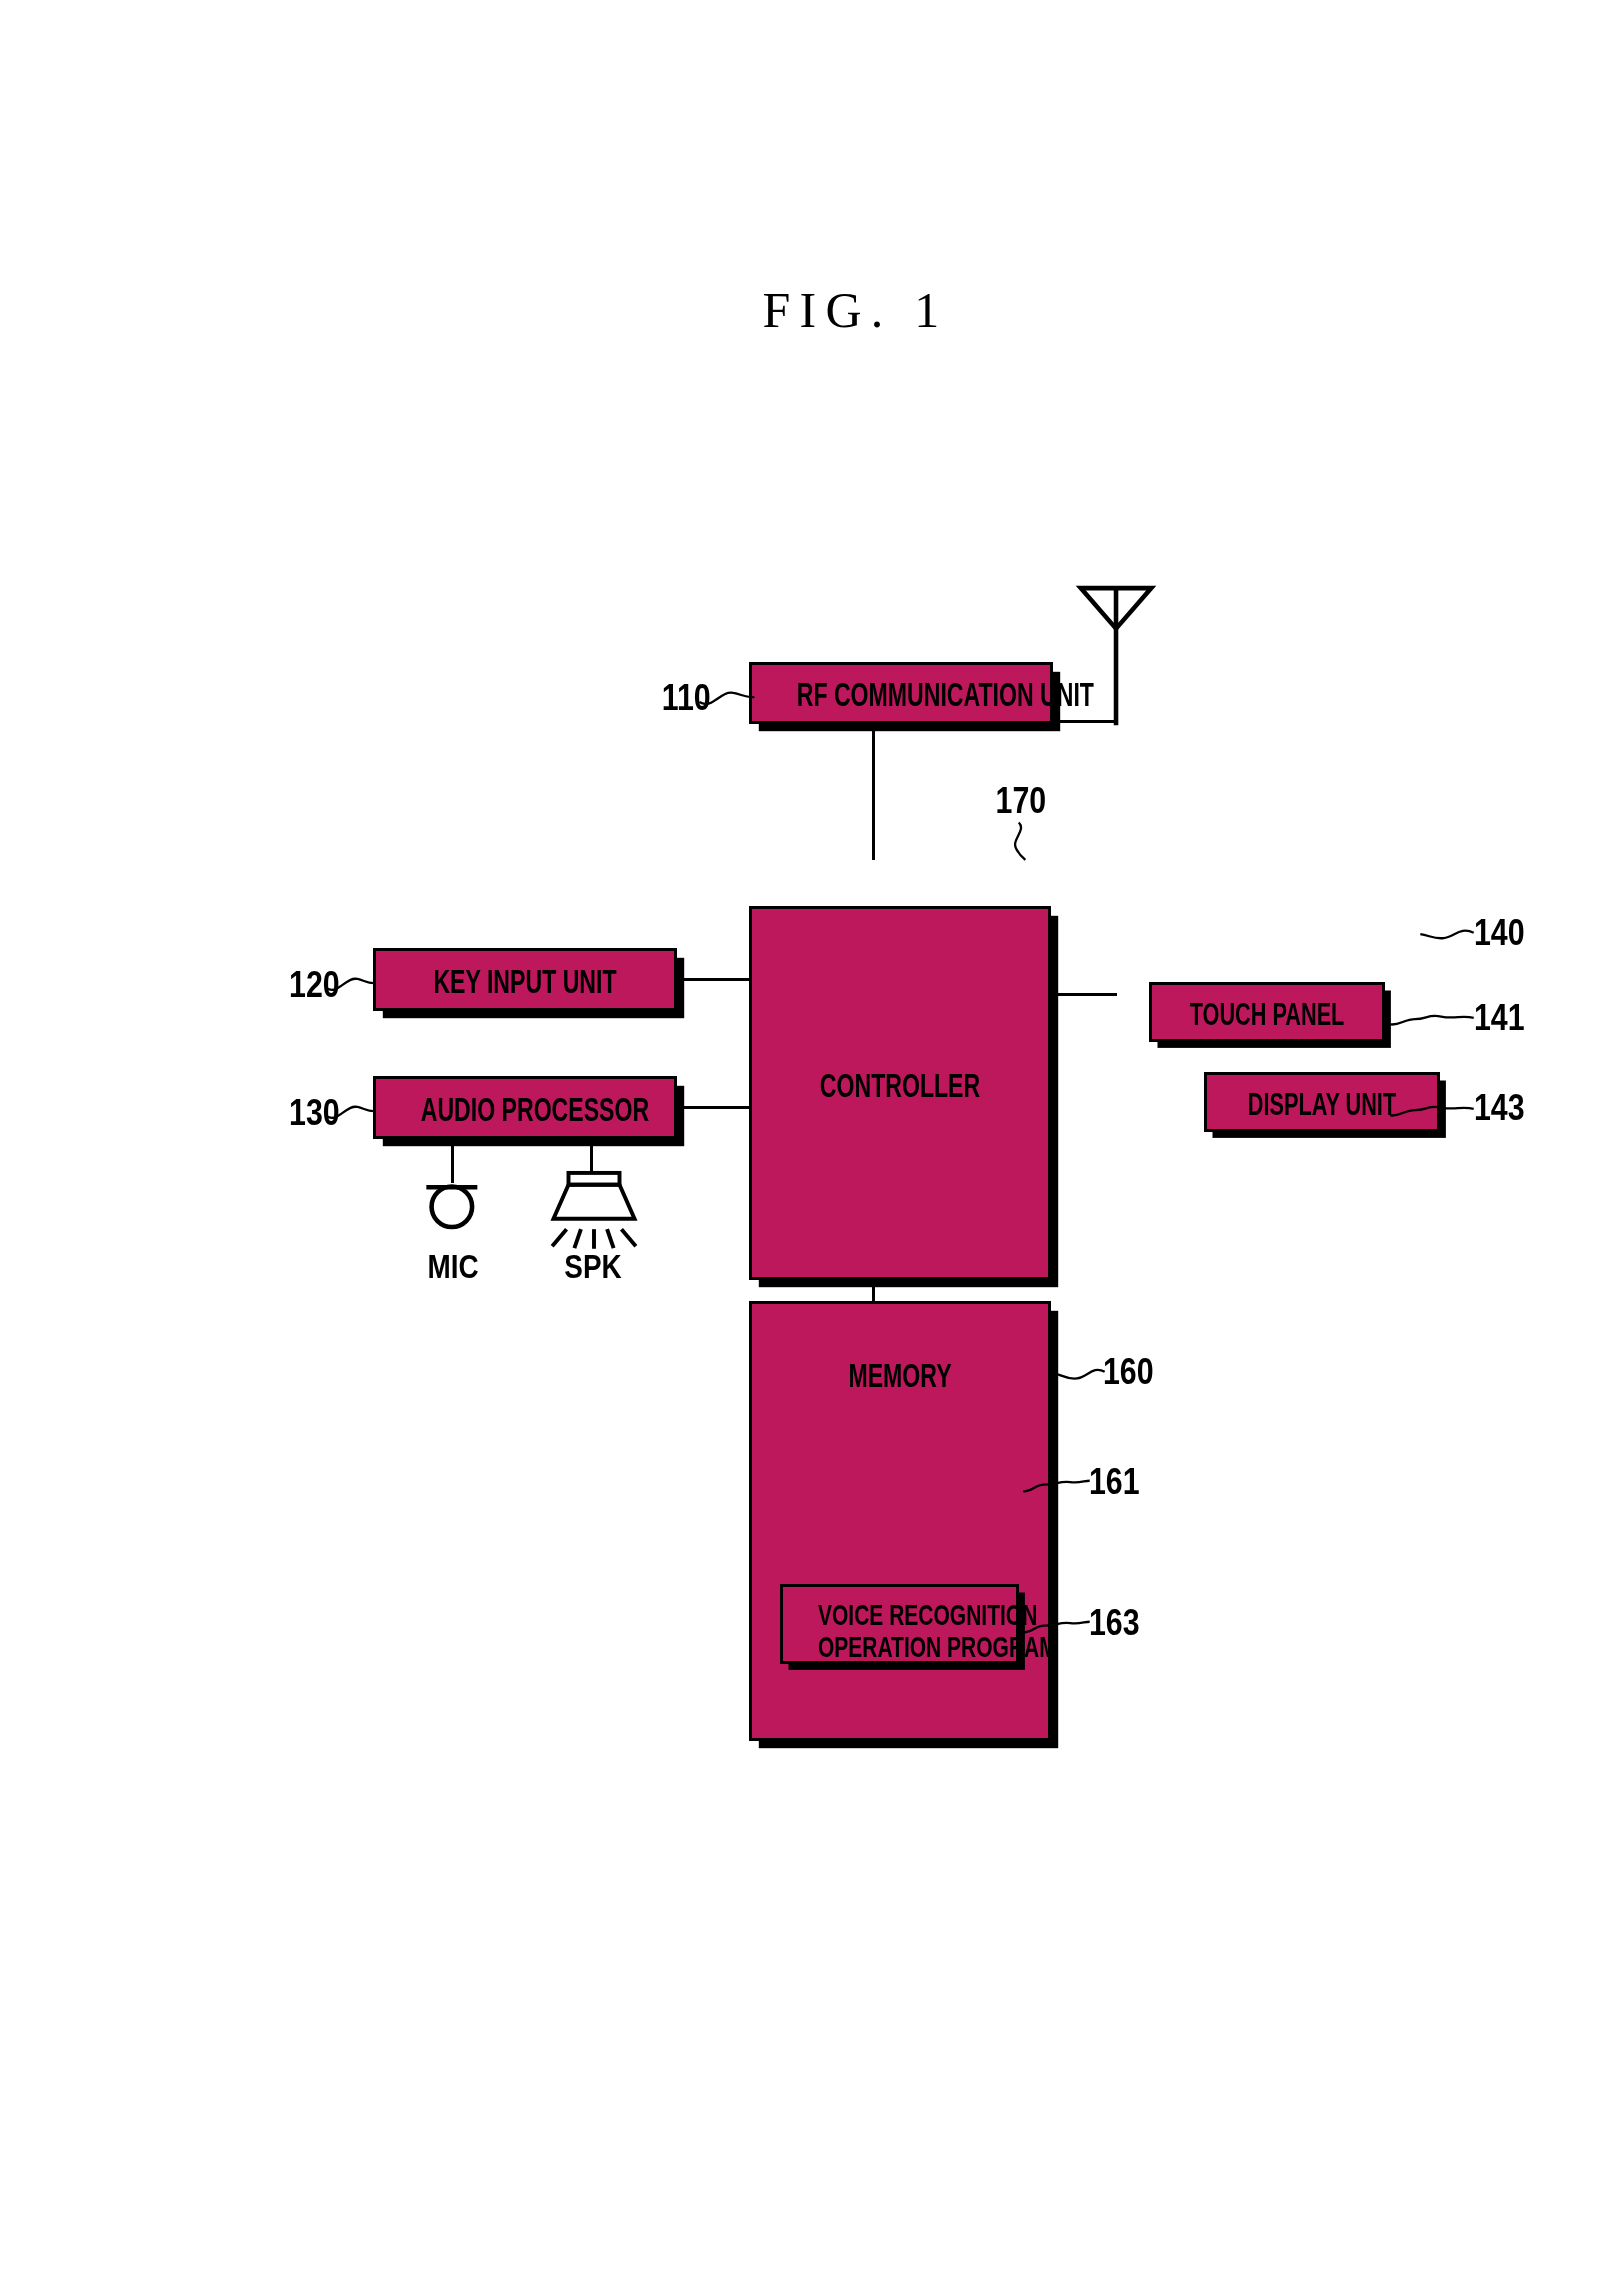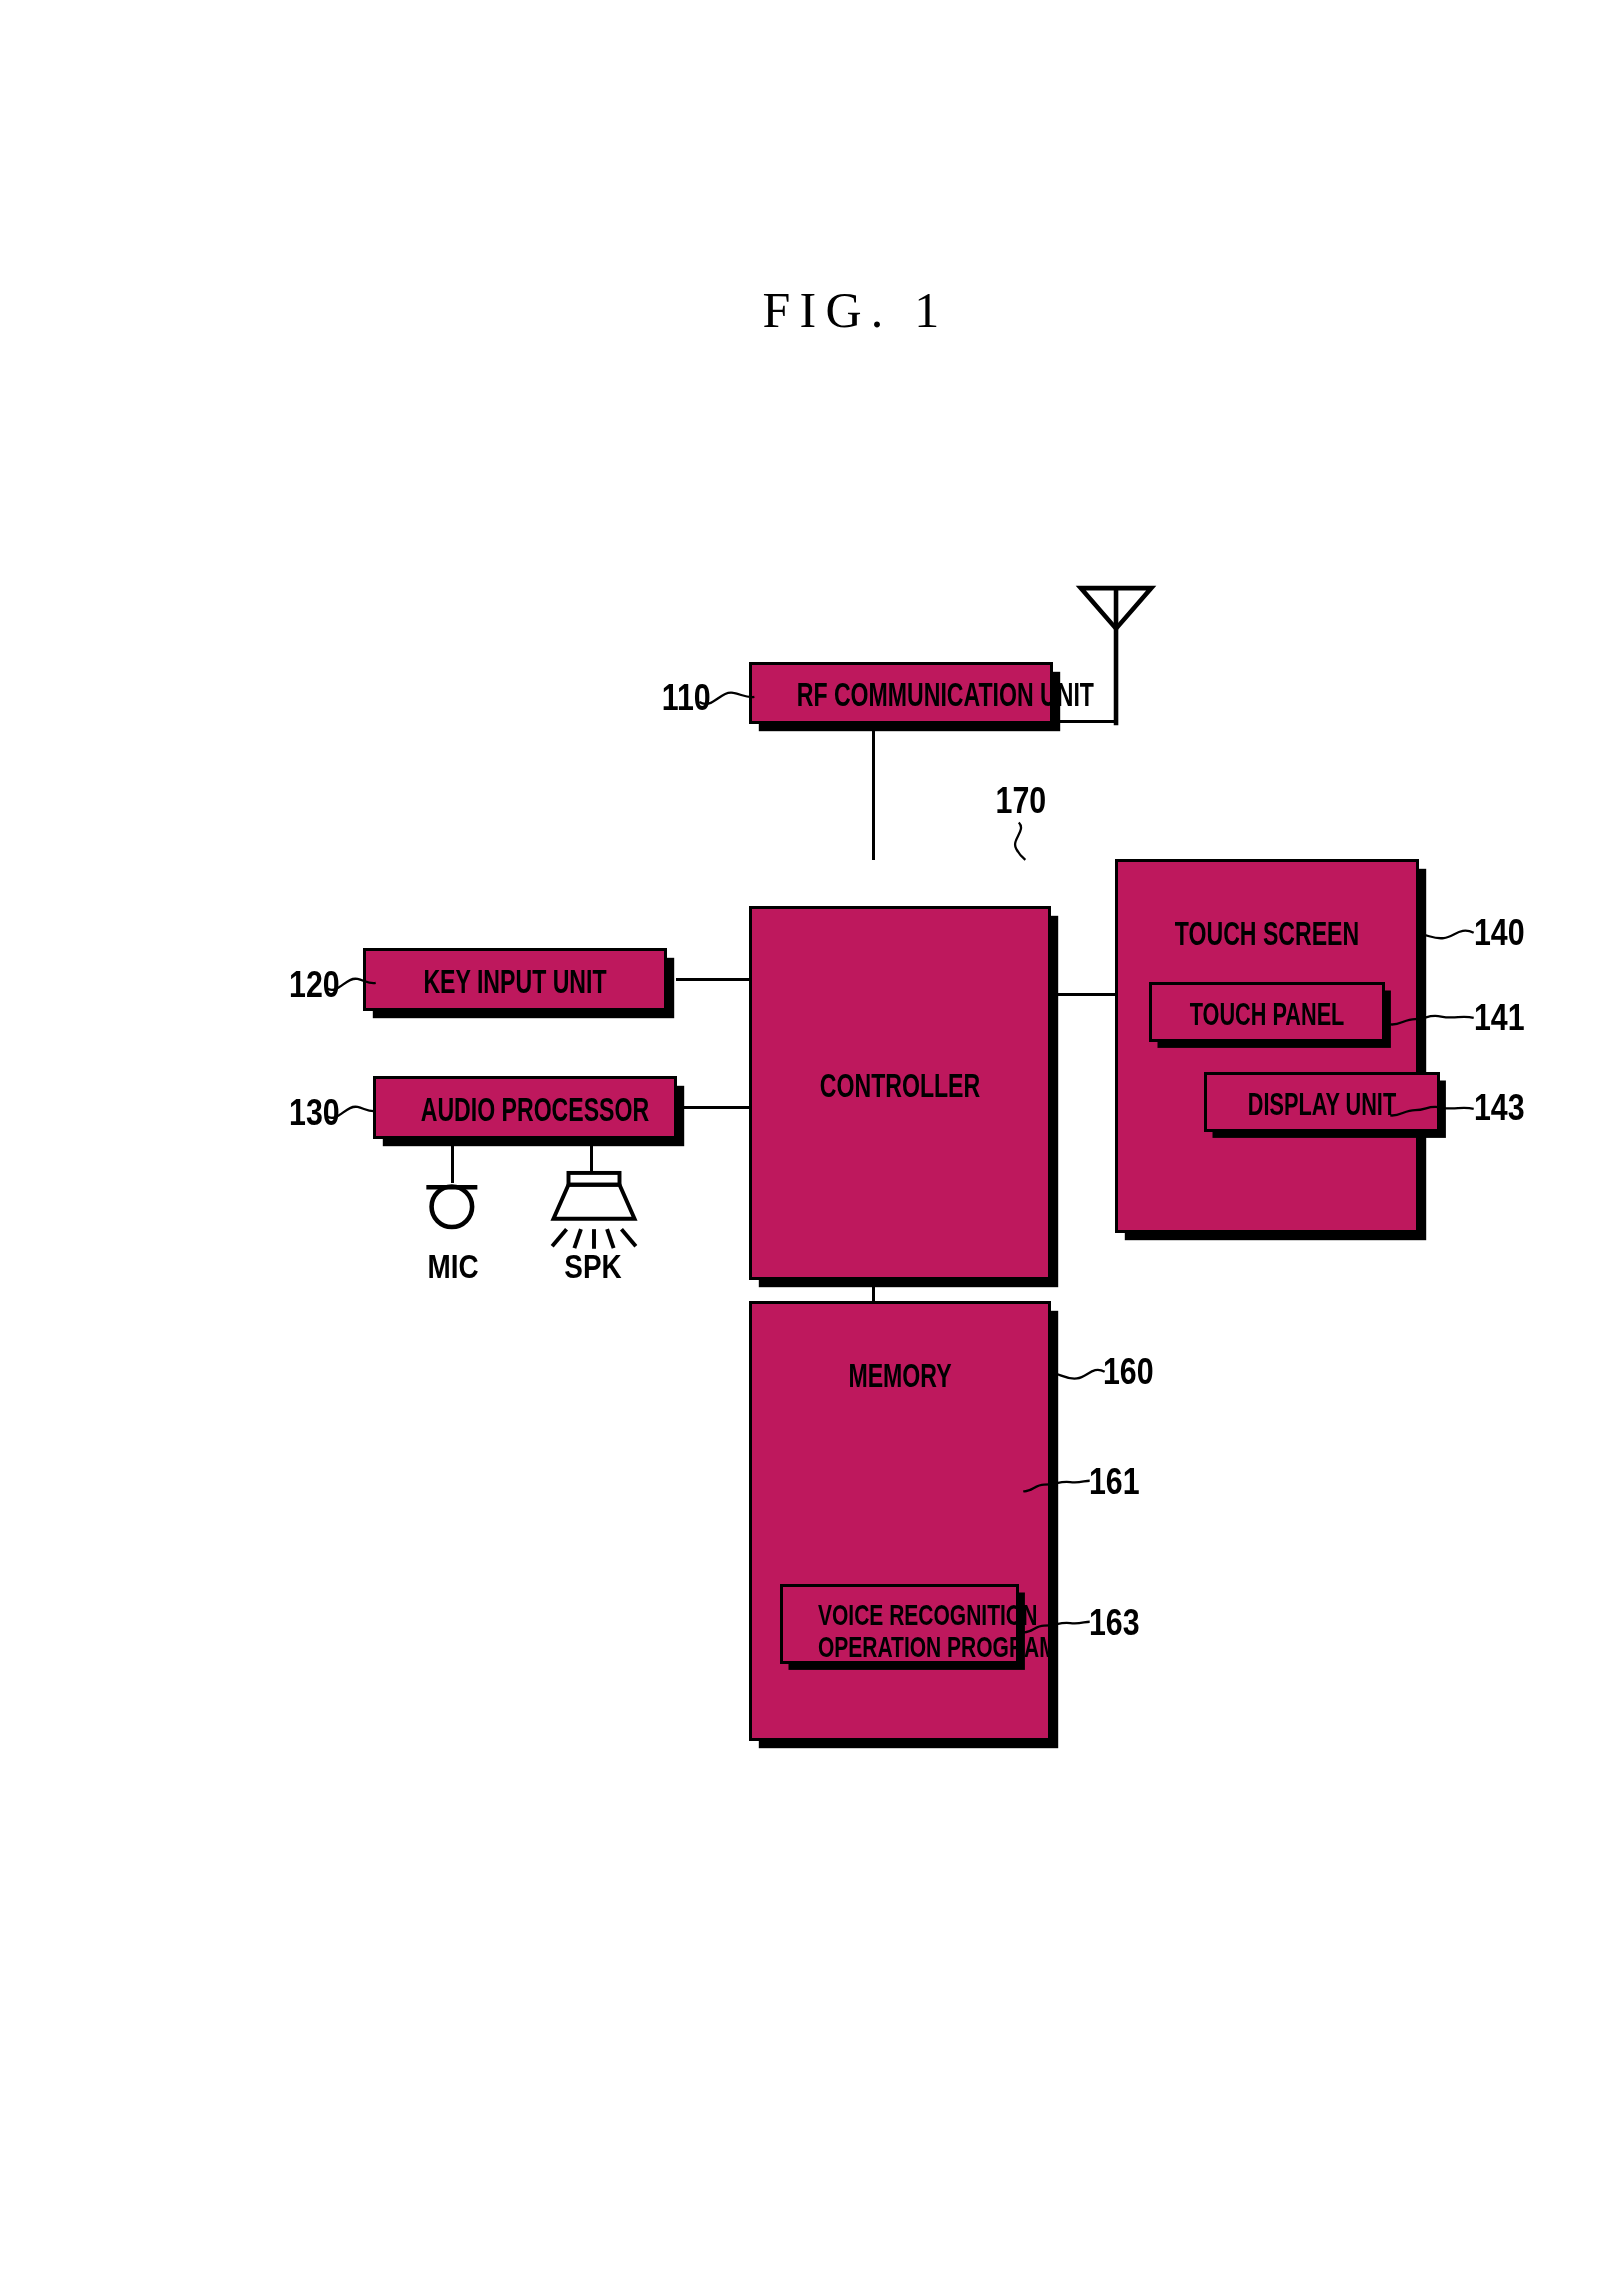--- a/index.html
+++ b/index.html
@@ -131,21 +131,21 @@
   <div class="line v" style="left:828px; top:724px; height:136px;"></div>
 
   <div class="box" style="left:705px; top:906px; width:302px; height:374px;">
     <div class="box-label t-main" style="top:159px;">CONTROLLER</div>
   </div>
   <div class="ref" style="left:946px; top:780px;">170</div>
   <svg class="leader" style="left:963px; top:821px; width:38px; height:41px;" viewBox="0 0 58 62">
     <path d="M18,2 C30,14 6,28 14,42 C18,50 22,54 28,59" fill="none" stroke="#000" stroke-width="3.5"></path>
   </svg>
 
-  <div class="box" style="left:319px; top:948px; width:304px; height:63px;text-decoration:underline;">
+  <div class="box" style="left:329px; top:948px; width:304px; height:63px;text-decoration:underline;">
     <div class="box-label t-main" style="top:13px;">KEY INPUT UNIT</div>
   </div>
   <div class="ref leftside" style="left:234px; top:964px;">120</div>
   <svg class="leader" style="left:281px; top:967px; width:52px; height:33px;" viewBox="0 0 80 50">
     <path d="M2,32 C20,44 32,14 50,18 C60,20 68,26 78,24" fill="none" stroke="#000" stroke-width="3.5"></path>
   </svg>
 
   <div class="line h" style="left:632px; top:978px; width:75px;"></div>
 
   <div class="box" style="left:329px; top:1076px; width:304px; height:63px;">
@@ -170,23 +170,20 @@
     <rect x="51" y="6" width="78" height="18" fill="none" stroke="#000" stroke-width="6"></rect>
     <polygon points="51,24 129,24 152,76 28,76" fill="none" stroke="#000" stroke-width="6"></polygon>
     <line x1="48" y1="92" x2="26" y2="118" stroke="#000" stroke-width="6"></line>
     <line x1="70" y1="92" x2="60" y2="121" stroke="#000" stroke-width="6"></line>
     <line x1="90" y1="92" x2="90" y2="122" stroke="#000" stroke-width="6"></line>
     <line x1="110" y1="92" x2="120" y2="121" stroke="#000" stroke-width="6"></line>
     <line x1="132" y1="92" x2="154" y2="118" stroke="#000" stroke-width="6"></line>
   </svg>
   <div class="icon-cap" style="left:495px; top:1247px; width:108px;">SPK</div>
 
-  <div class="box" style="left:1071px; top:859px; width:304px; height:374px;">
-    <div class="box-label t-main" style="top:54px;">TOUCH SCREEN</div>
-  </div>
   <div class="ref rightside" style="left:1430px; top:912px;">140</div>
   <svg class="leader" style="left:1375px; top:917px; width:56px; height:33px;" viewBox="0 0 86 50">
     <path d="M2,26 C16,28 24,34 38,32 C54,30 64,14 84,24" fill="none" stroke="#000" stroke-width="3.5"></path>
   </svg>
 
   <div class="line h" style="left:1004px; top:993px; width:69px;"></div>
 
   <div class="box" style="left:1105px; top:982px; width:236px; height:60px; box-shadow:7.2px 7.2px 0 -1.3px #000;">
     <div class="box-label t-sub" style="top:13px;">TOUCH PANEL</div>
   </div>

